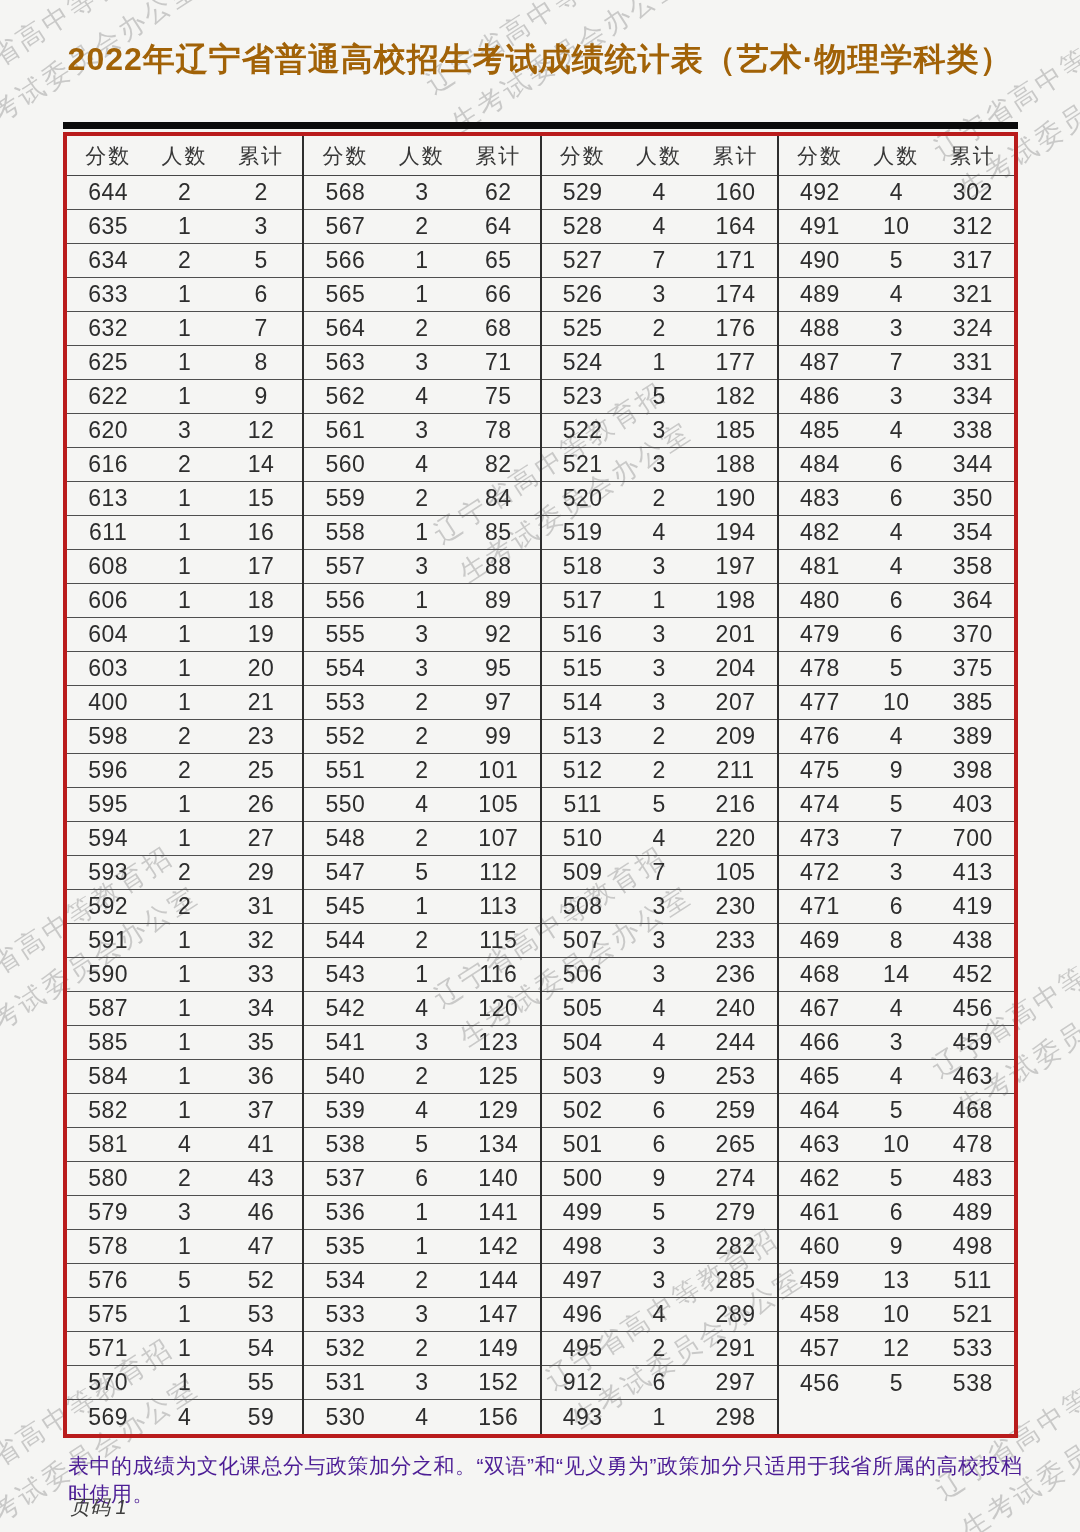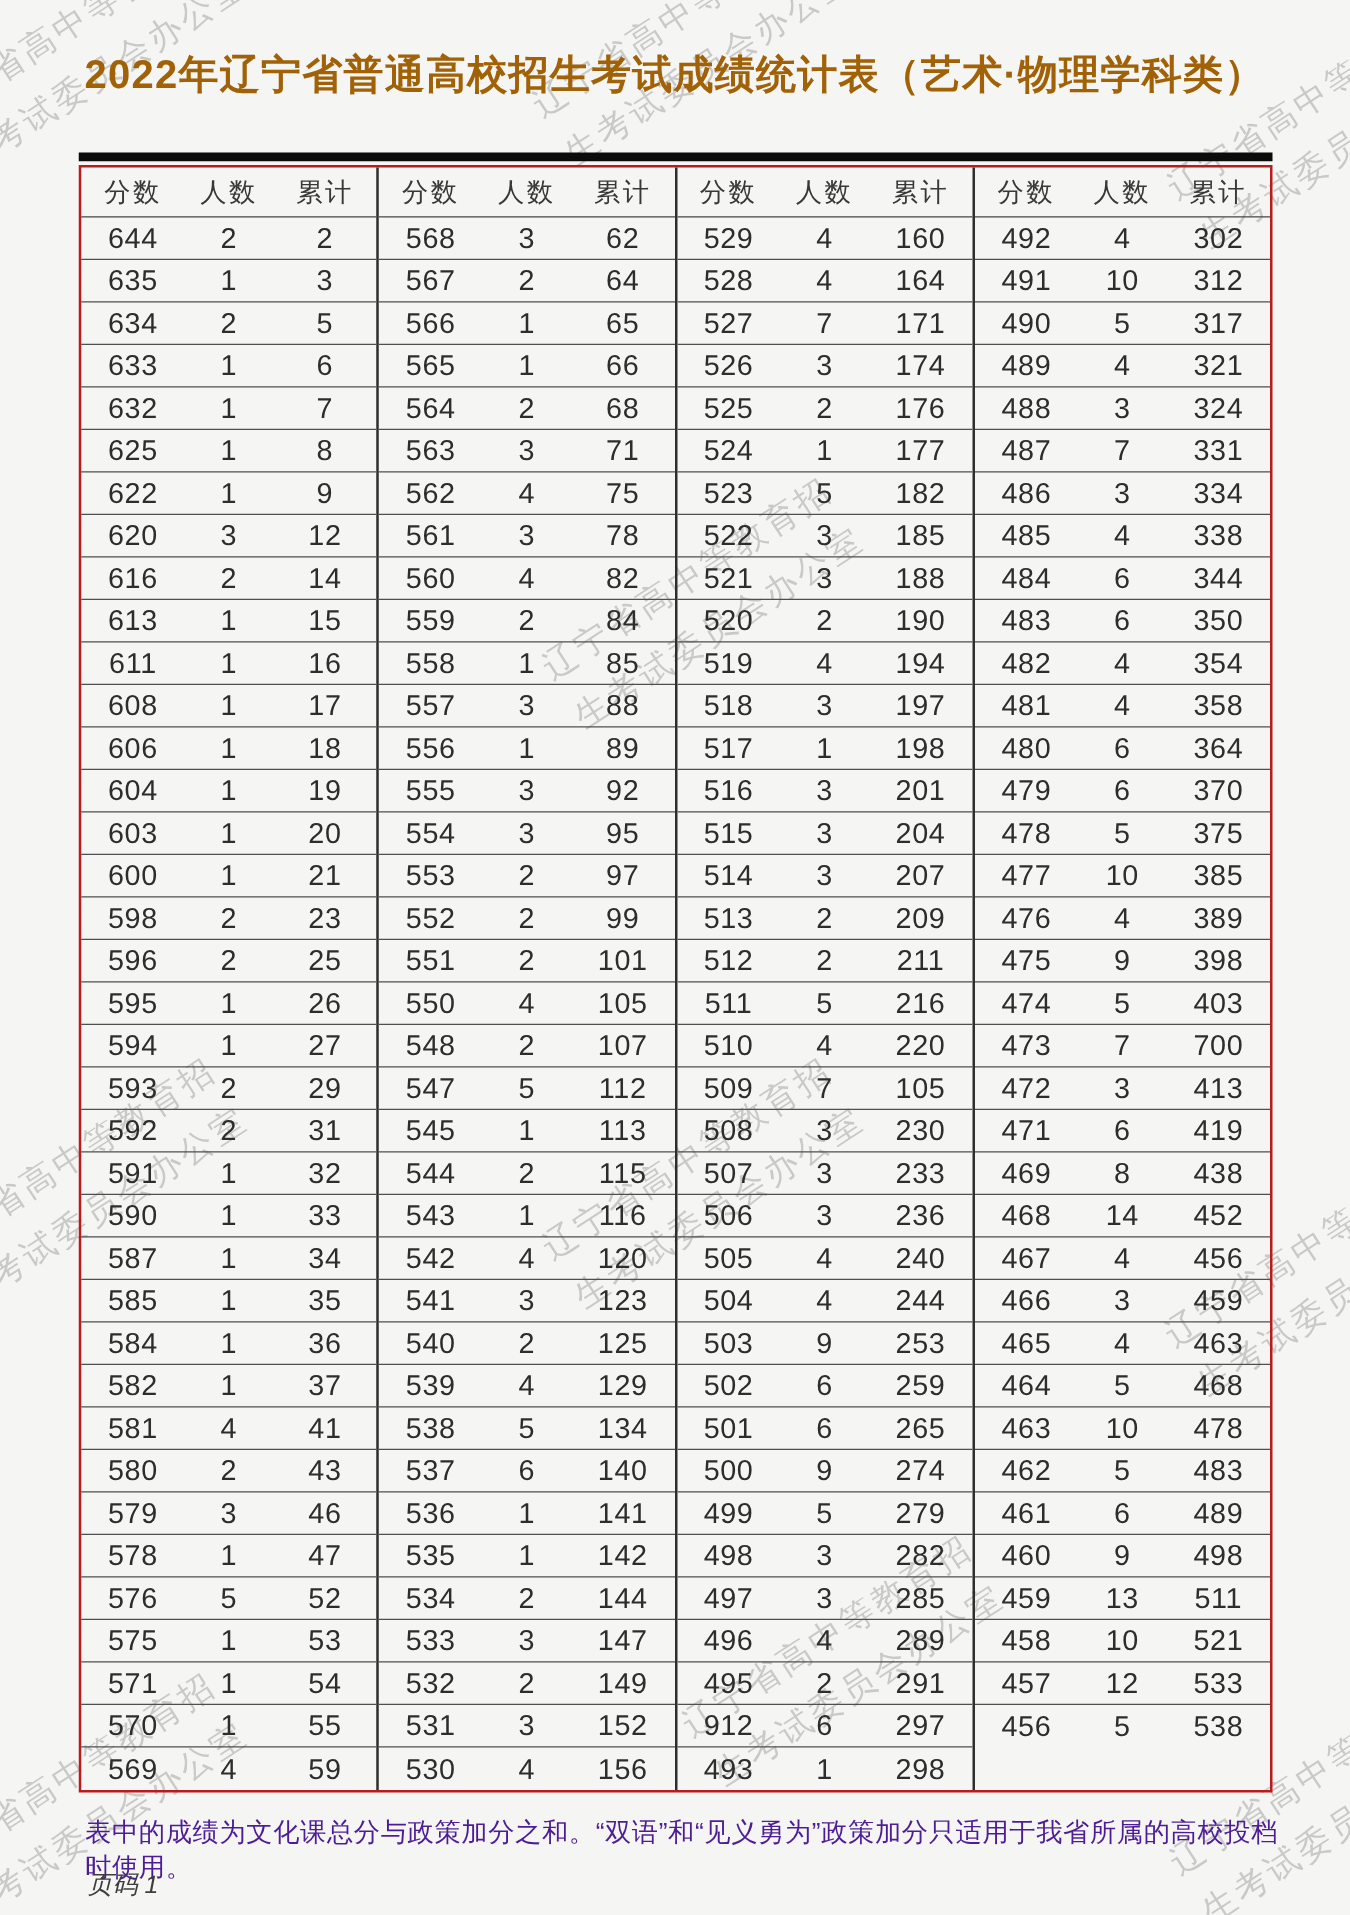--- a/index.html
+++ b/index.html
@@ -33,21 +33,21 @@
     text-align: center;
     font-size: 32px;
     font-weight: 700;
     color: #a16207;
     letter-spacing: 1px;
     z-index: 1;
   }
   
   .table-wrap { position: absolute; left: 63px; top: 122px; width: 955px; z-index: 1; }
   .topbar { height: 7px; background: #0b0b0b; margin-bottom: 3px; }
-  .grid { display: flex; border: 2px solid #b91c1c; background: transparent; }
+  .grid { display: flex; border: 4px solid #b91c1c; background: transparent; }
   .tgroup { flex: 1 1 0; border-right: 2px solid #2e2e2e; }
   .tgroup:last-child { border-right: none; }
   .trow {
     display: flex;
     align-items: center;
     height: 34px;
     border-bottom: 1px solid #4f4f4f;
   }
   .trow:last-child { border-bottom: none; }
   .thead-row { height: 40px; border-bottom: 1px solid #464646; }
@@ -188,21 +188,21 @@
           <div class="tcell c-score">604</div>
           <div class="tcell c-count">1</div>
           <div class="tcell c-cum">19</div>
         </div>
         <div class="trow">
           <div class="tcell c-score">603</div>
           <div class="tcell c-count">1</div>
           <div class="tcell c-cum">20</div>
         </div>
         <div class="trow">
-          <div class="tcell c-score">600</div>
+          <div class="tcell c-score">400</div>
           <div class="tcell c-count">1</div>
           <div class="tcell c-cum">21</div>
         </div>
         <div class="trow">
           <div class="tcell c-score">598</div>
           <div class="tcell c-count">2</div>
           <div class="tcell c-cum">23</div>
         </div>
         <div class="trow">
           <div class="tcell c-score">596</div>

